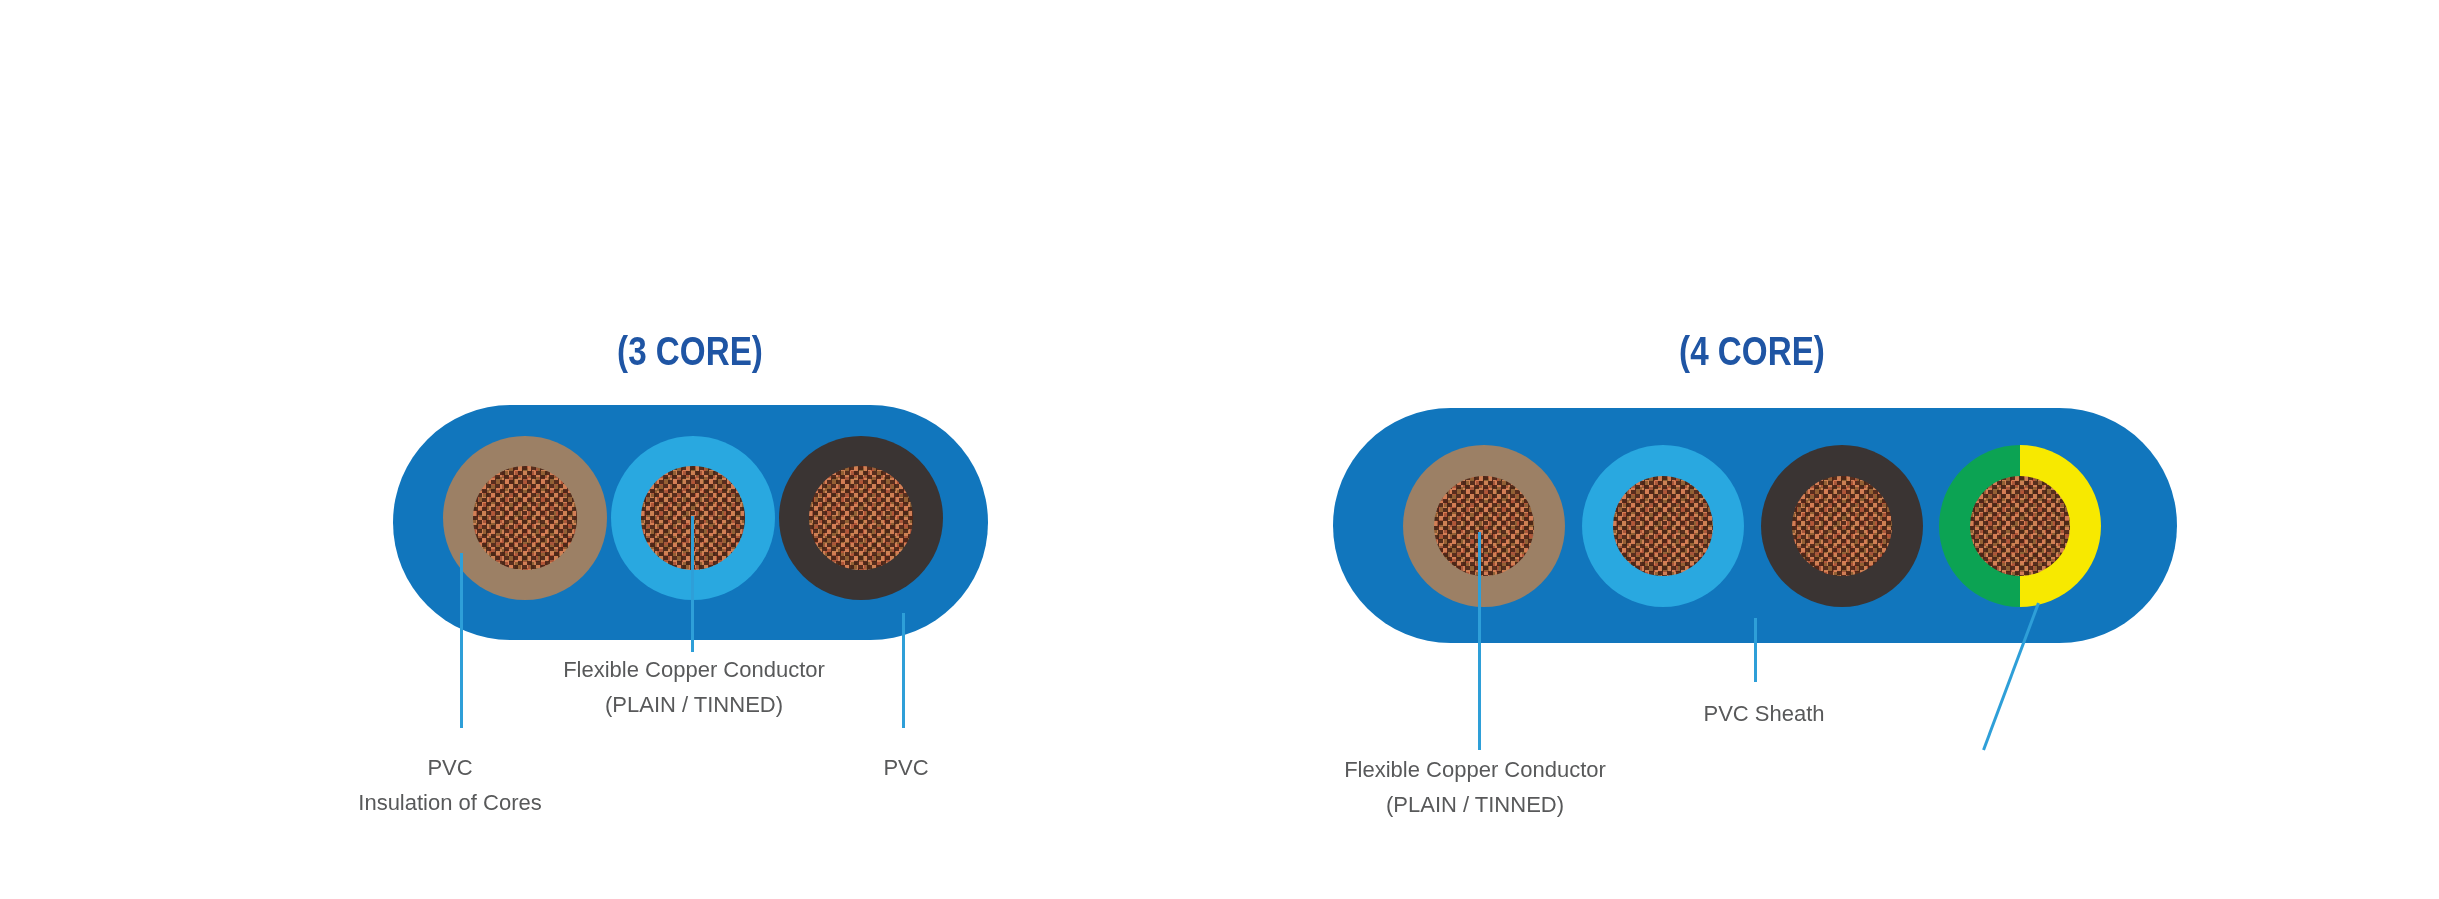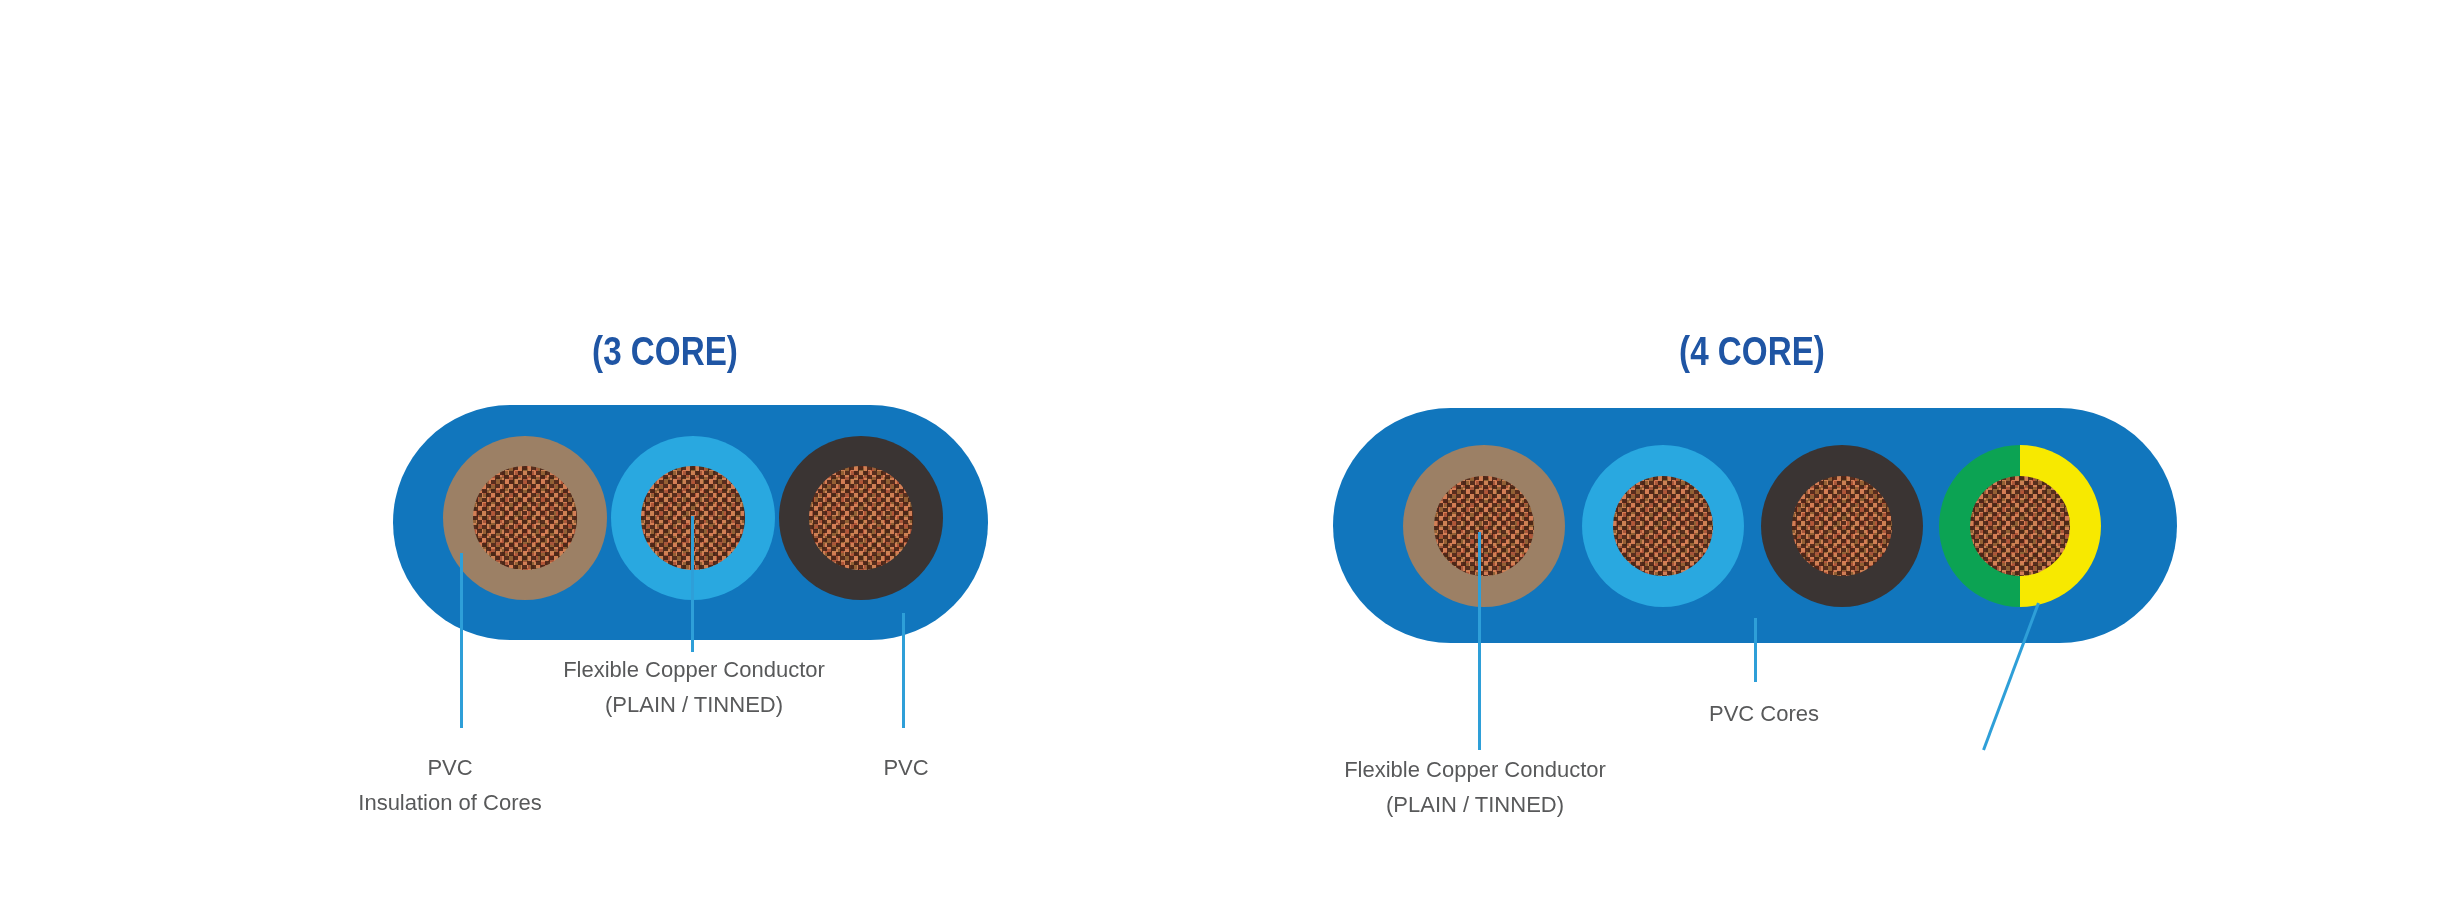--- a/index.html
+++ b/index.html
@@ -73,21 +73,21 @@
     white-space:nowrap;
   }
   .label span{display:block;}
 </style>
 </head>
 <body>
 
 <div class="canvas">
 
   <div class="group">
-    <div class="cable-title" style="left:515px;top:328px;">
+    <div class="cable-title" style="left:540px;top:328px;">
       <span class="squeeze">(3 CORE)</span>
     </div>
 
     <div class="cable" style="left:393px;top:405px;width:595px;"></div>
 
     <div class="core d164 ins-brown" style="left:443px;top:436px;">
       <div class="conductor"></div>
     </div>
     <div class="core d164 ins-lightblue" style="left:611px;top:436px;">
       <div class="conductor"></div>
@@ -135,19 +135,19 @@
 
     <div class="leader" style="left:1478px;top:532px;height:218px;"></div>
     <div class="leader" style="left:1754px;top:618px;height:64px;"></div>
     <div class="leader diag" style="left:2037px;top:603px;height:157px;"></div>
 
     <div class="label" style="left:1225px;top:752px;">
       <span>Flexible Copper Conductor</span>
       <span>(PLAIN / TINNED)</span>
     </div>
     <div class="label" style="left:1514px;top:696px;">
-      <span>PVC Cores</span>
+      <span>PVC Sheath</span>
     </div>
     <div class="label" style="left:1855px;top:748px;">
     </div>
   </div>
 
 </div>
 
 </body></html>

